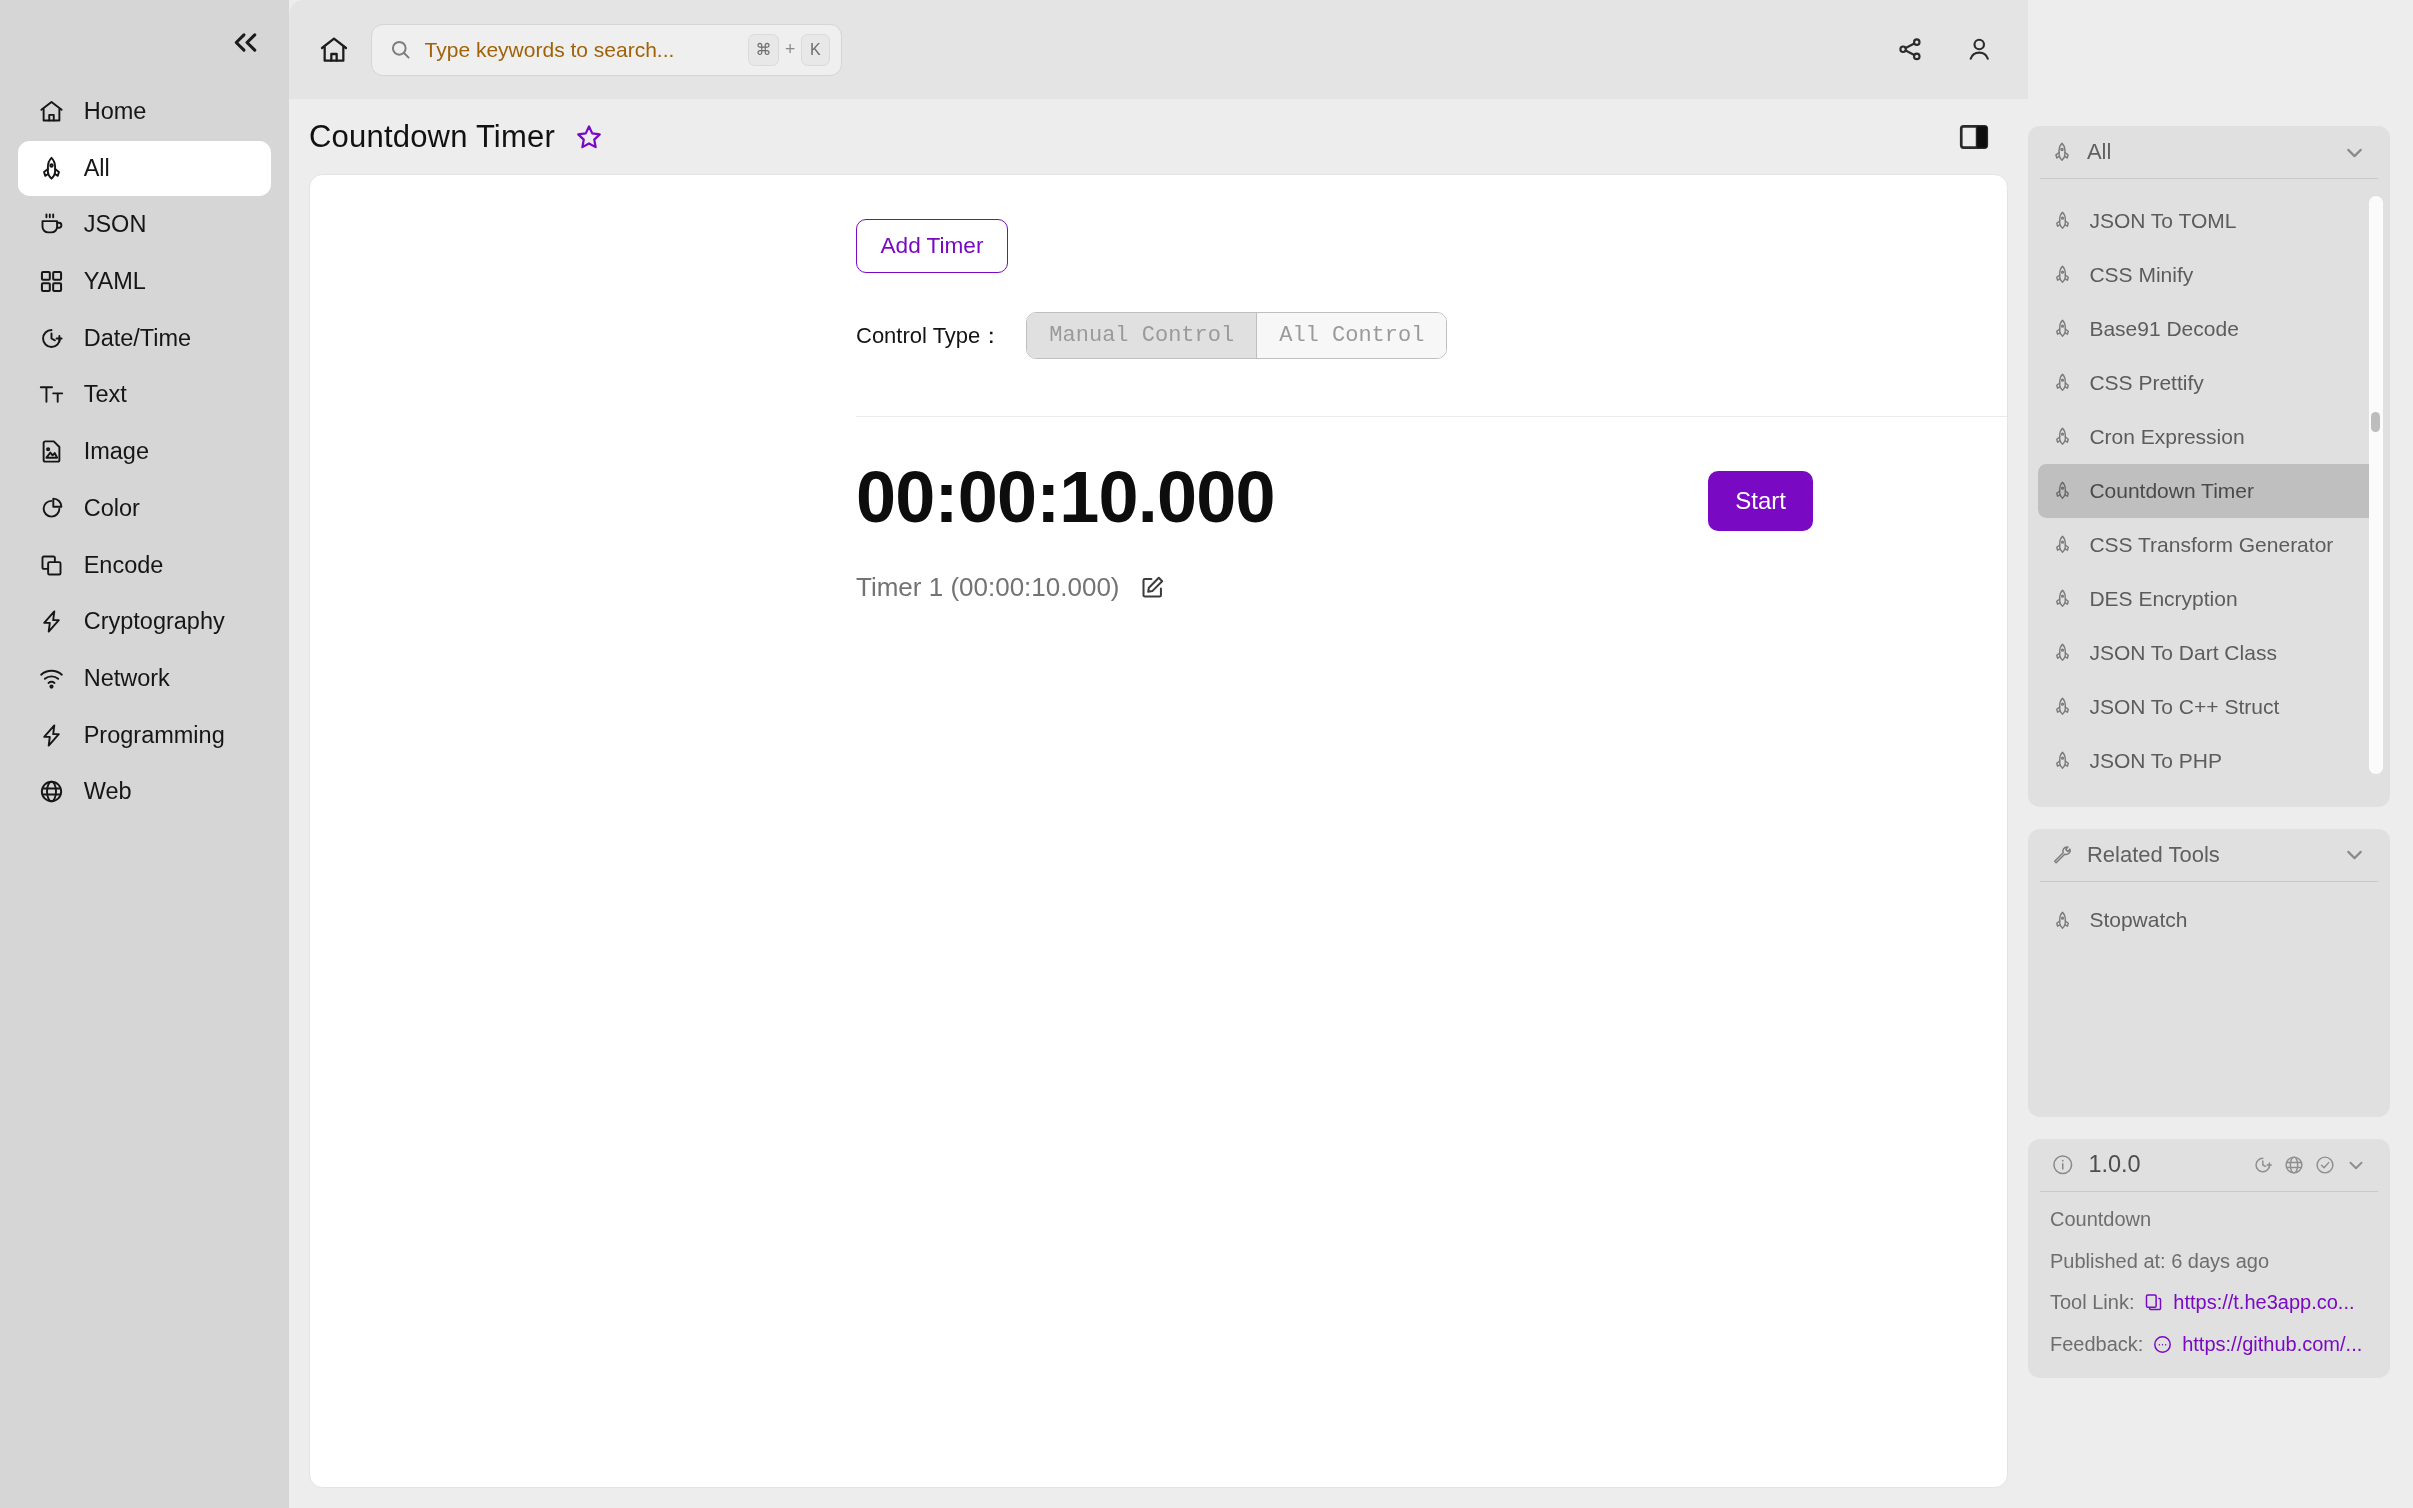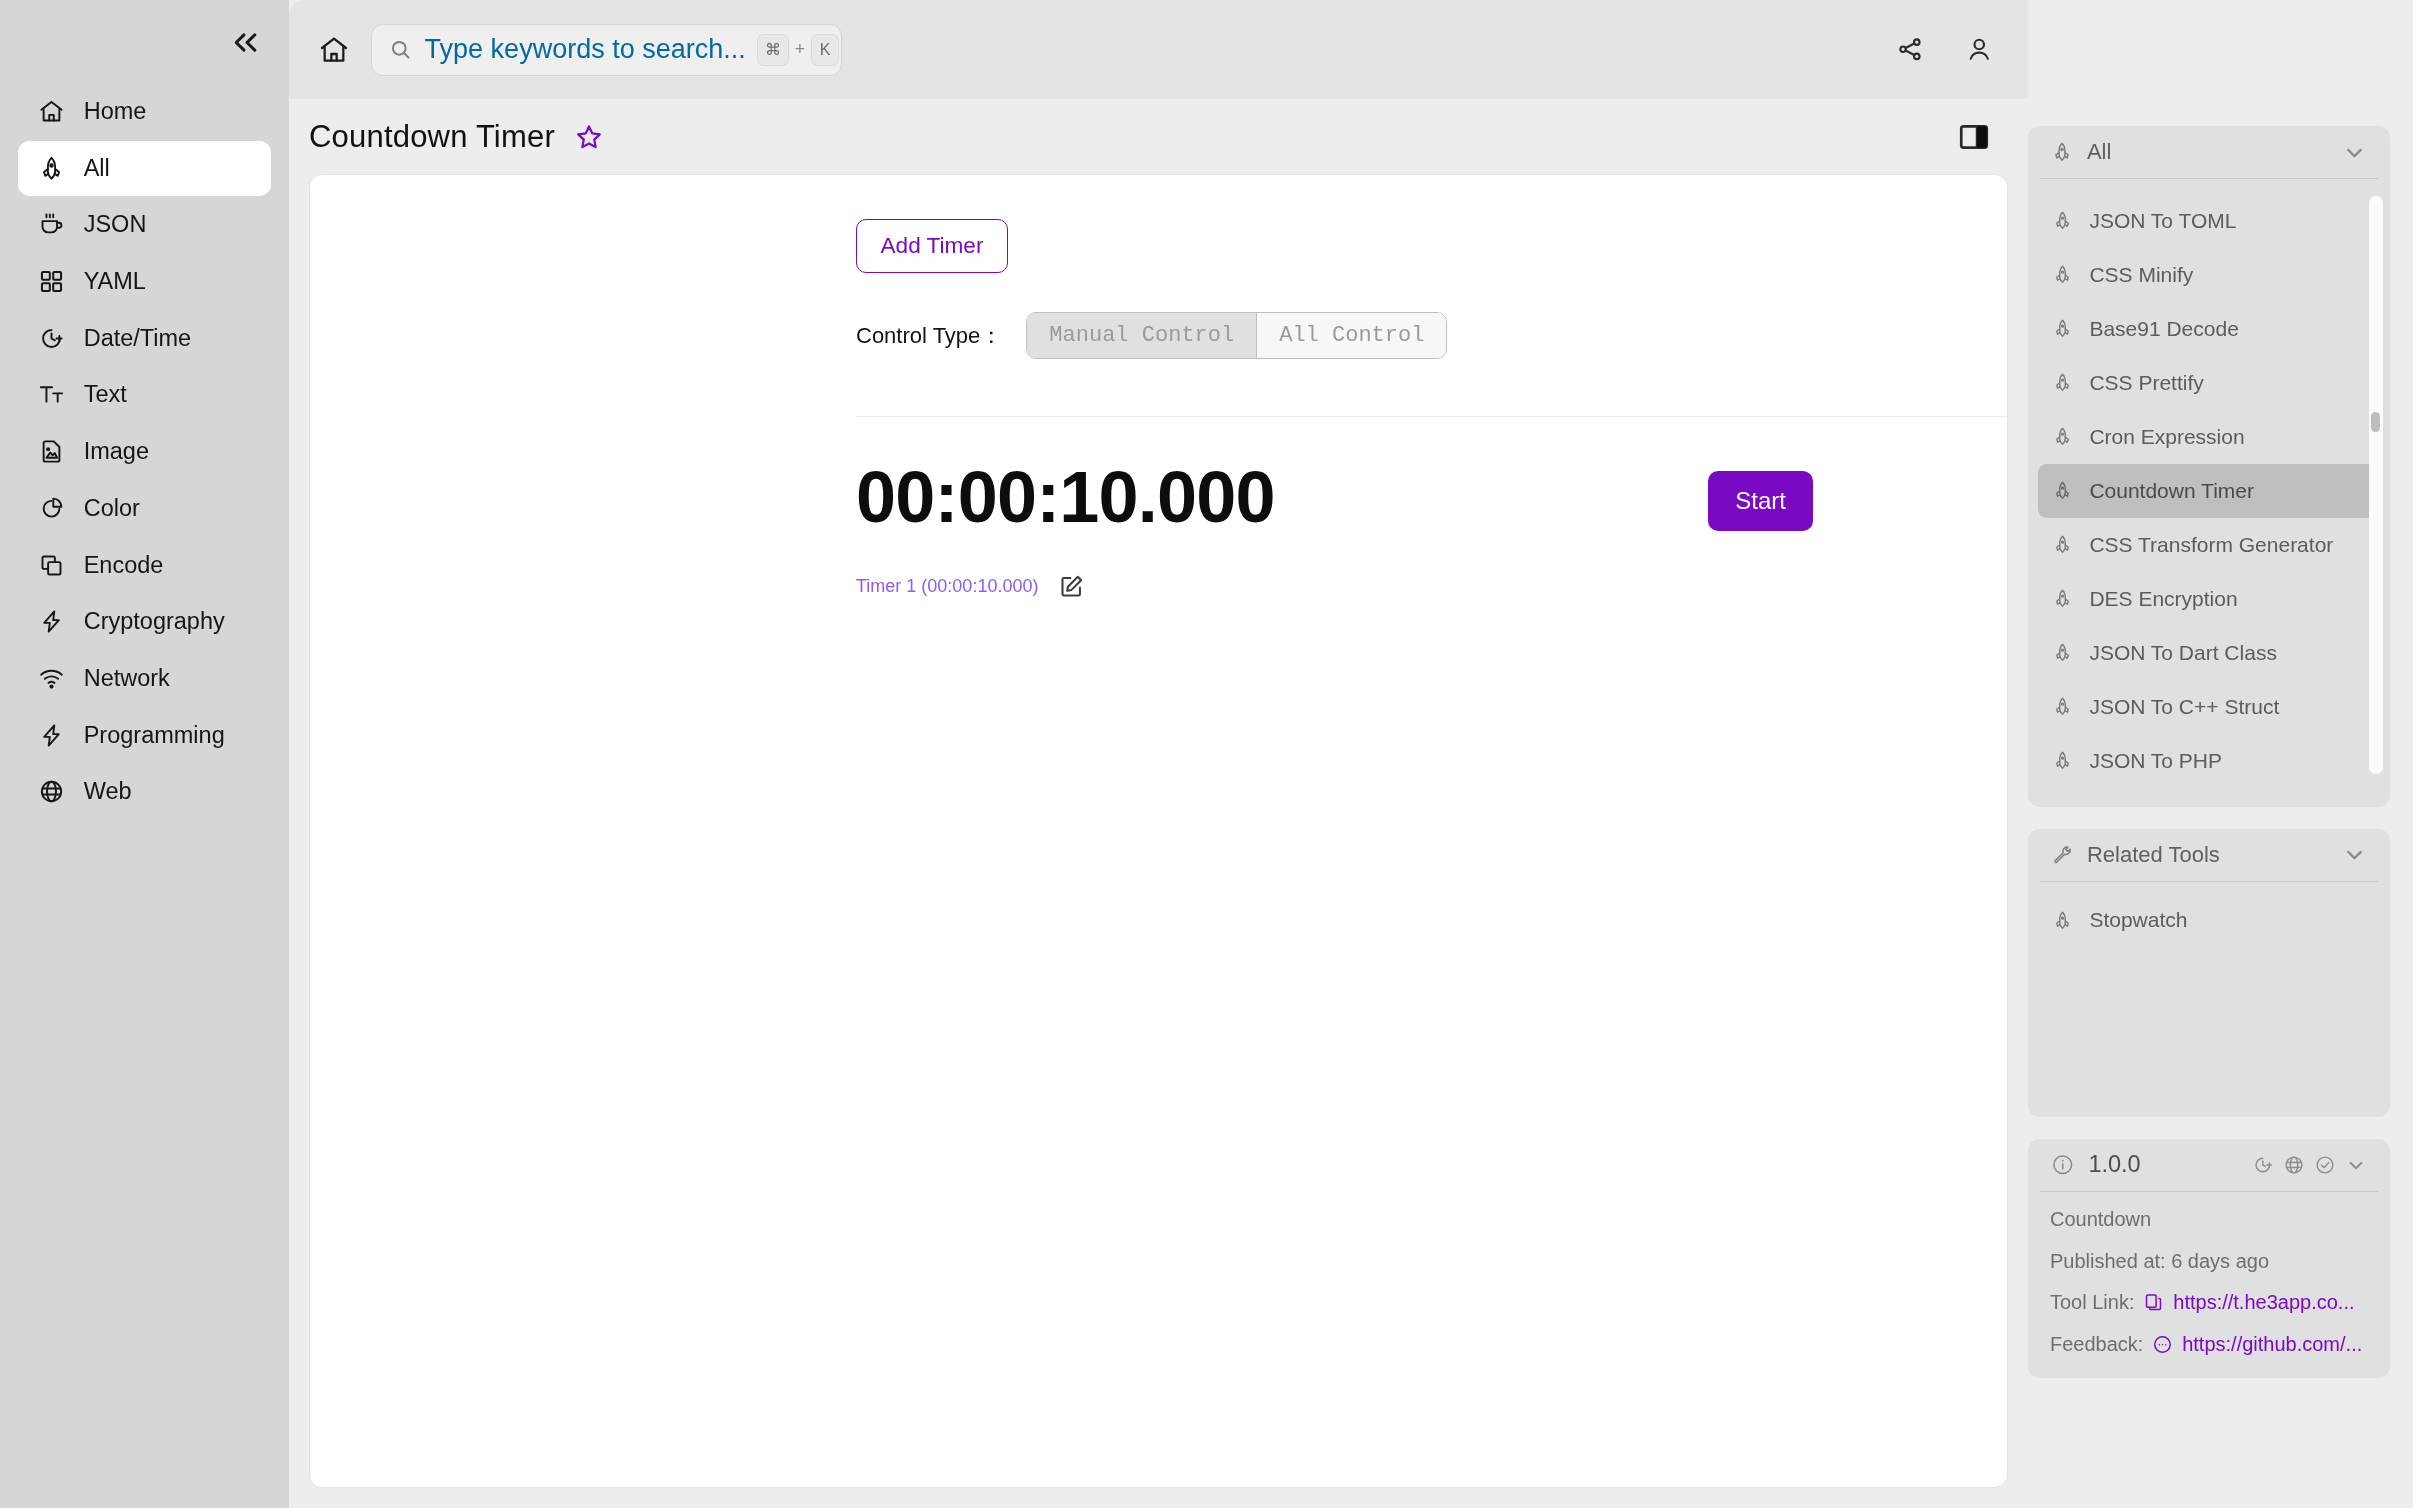--- a/index.html
+++ b/index.html
@@ -54,21 +54,21 @@
     width: 471px; height: 52px;
     background: #efefef;
     border: 0.8px solid #d4d4d4;
     border-radius: 11.7px;
     display: flex; align-items: center;
     padding: 0 11.7px 0 17px; gap: 11.7px;
     cursor: text;
   }
   .search-ico { width: 23.5px; height: 23.5px; flex: 0 0 23.5px; color: #7d7d7d; }
   .search-ico svg { width: 23.5px; height: 23.5px; display:block;}
-  .search-ph { flex: 1 1 auto; font-size: 27px; color: #0369a1; white-space: nowrap; }
+  .search-ph { flex: 1 1 auto; font-size: 21px; color: #a16207; white-space: nowrap; }
   .kbd-group { display: flex; align-items: center; gap: 5.9px; }
   .kbd {
     min-width: 28.5px; height: 32px; padding: 0 6.7px;
     background: #e8e8e8; border: 0.8px solid #dadada;
     border-radius: 6.7px;
     display: flex; align-items: center; justify-content: center;
     font-size: 16px; color: #6d6d6d;
   }
   .kbd-plus { font-size: 17.6px; color: #8a8a8a; }
   .topbar-right { margin-left: auto; display: flex; align-items: center; gap: 35px; }
@@ -119,21 +119,21 @@
     background: #f7f7f7; cursor: pointer; border: none; font-family: Liberation Mono, monospace;
   }
   .seg-btn.selected { background: #e0e0e0; }
   .seg-btn + .seg-btn { border-left: 0.8px solid #bfbfbf; }
 
   .divider { height: 0.8px; background: #ebebeb; margin: 57px 0 0 0; width: 1180px; }
 
   .timer-block { position: relative; padding-top: 44px; padding-right: 536px; }
   .timer-time { font-size: 72px; font-weight: 700; color: #0d0d0d; letter-spacing: -0.8px; line-height: 1; }
   .timer-label-row { display: flex; align-items: center; gap: 18.4px; margin-top: 39px; }
-  .timer-label { font-size: 18px; color: #8b5cf6; }
+  .timer-label { font-size: 26px; color: #737373; }
   .edit-ico { width: 28.5px; height: 28.5px; cursor: pointer; color: #3c3c3c; display:flex;align-items:center;justify-content:center;}
   .edit-ico svg { width: 27px; height: 27px; display: block; }
   .start-btn {
     position: absolute; right: 194px; top: 54px;
     height: 60px; padding: 0 27px;
     background: #7a09c4; color: #fff;
     border: none; border-radius: 10px;
     font-size: 24px; cursor: pointer; font-family: inherit;
   }
 

